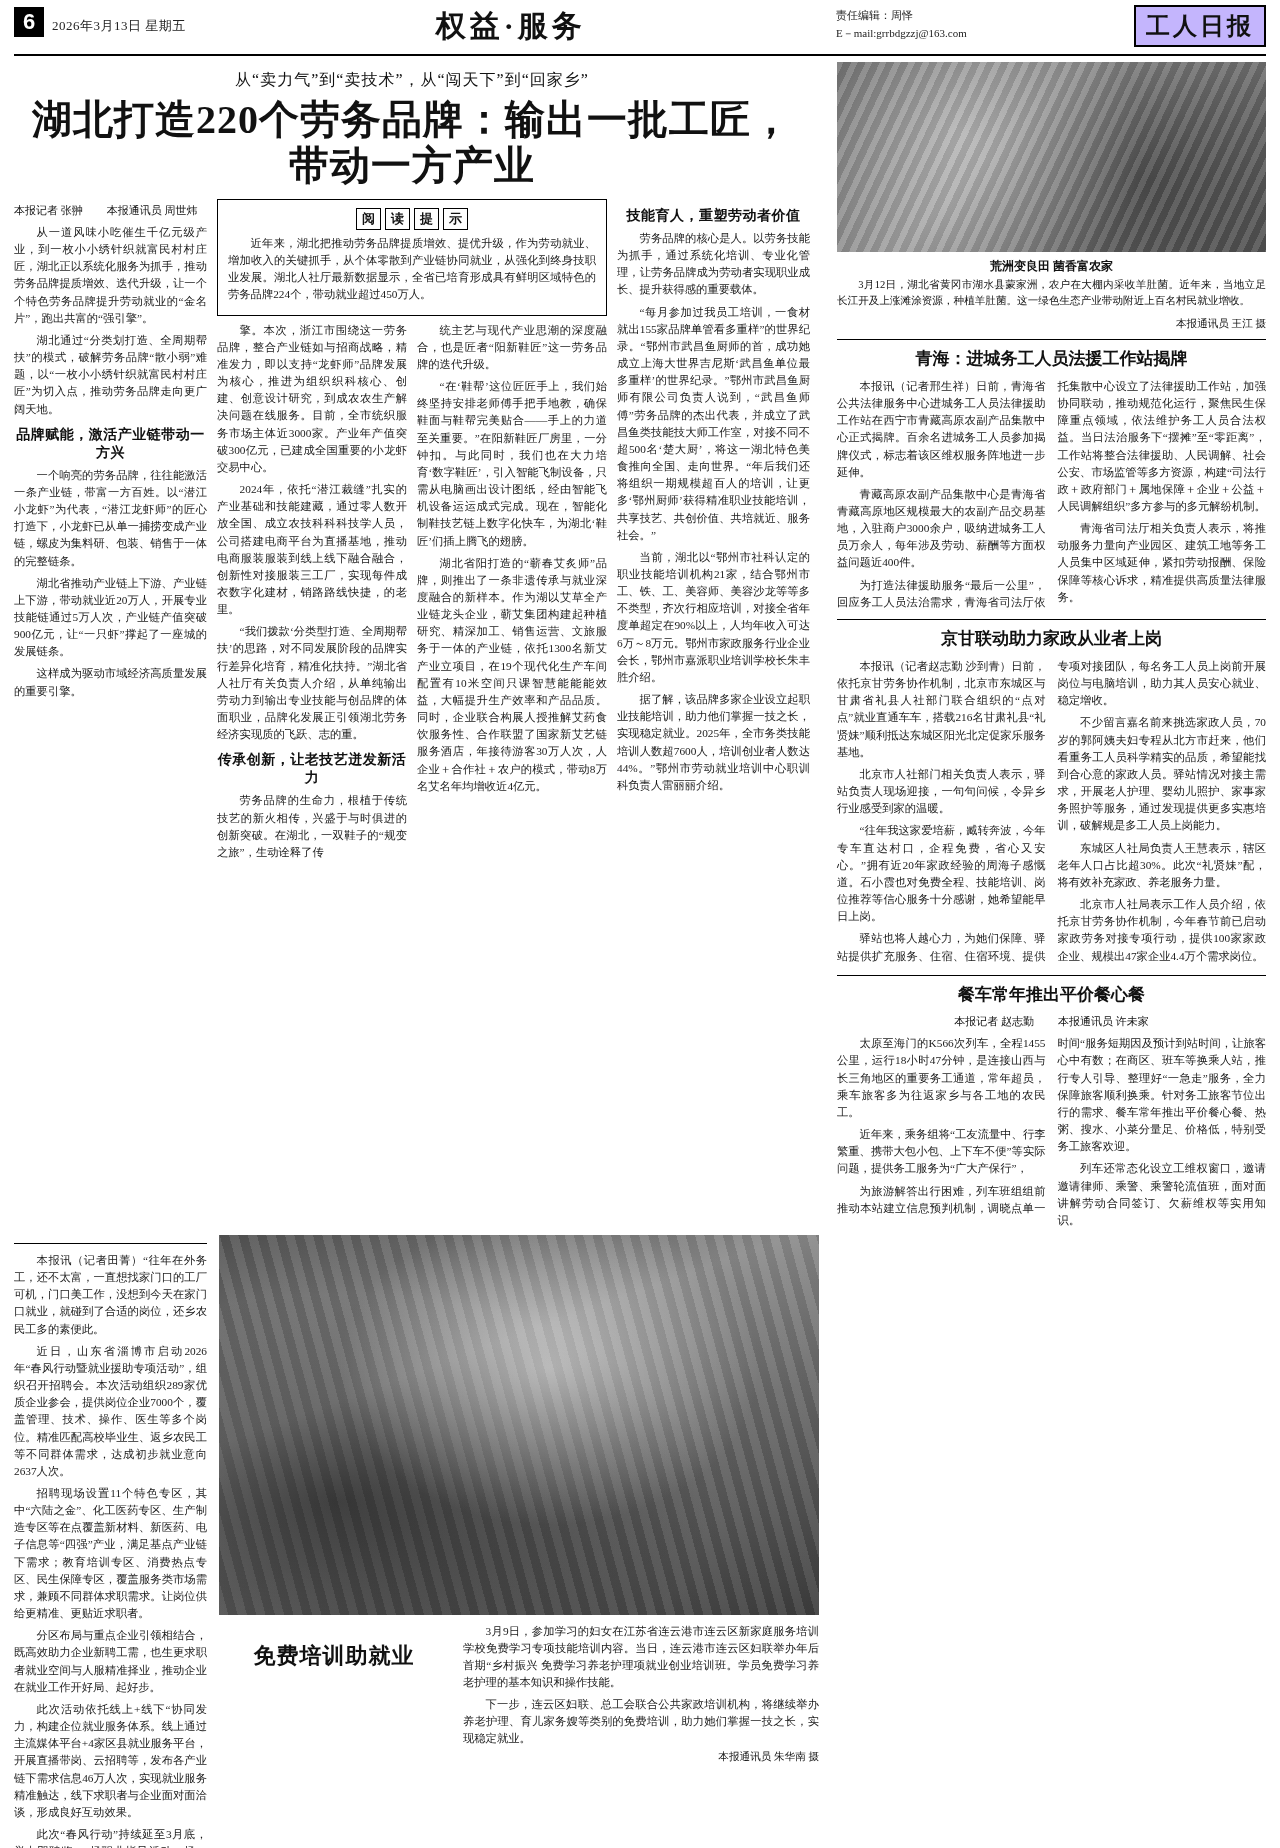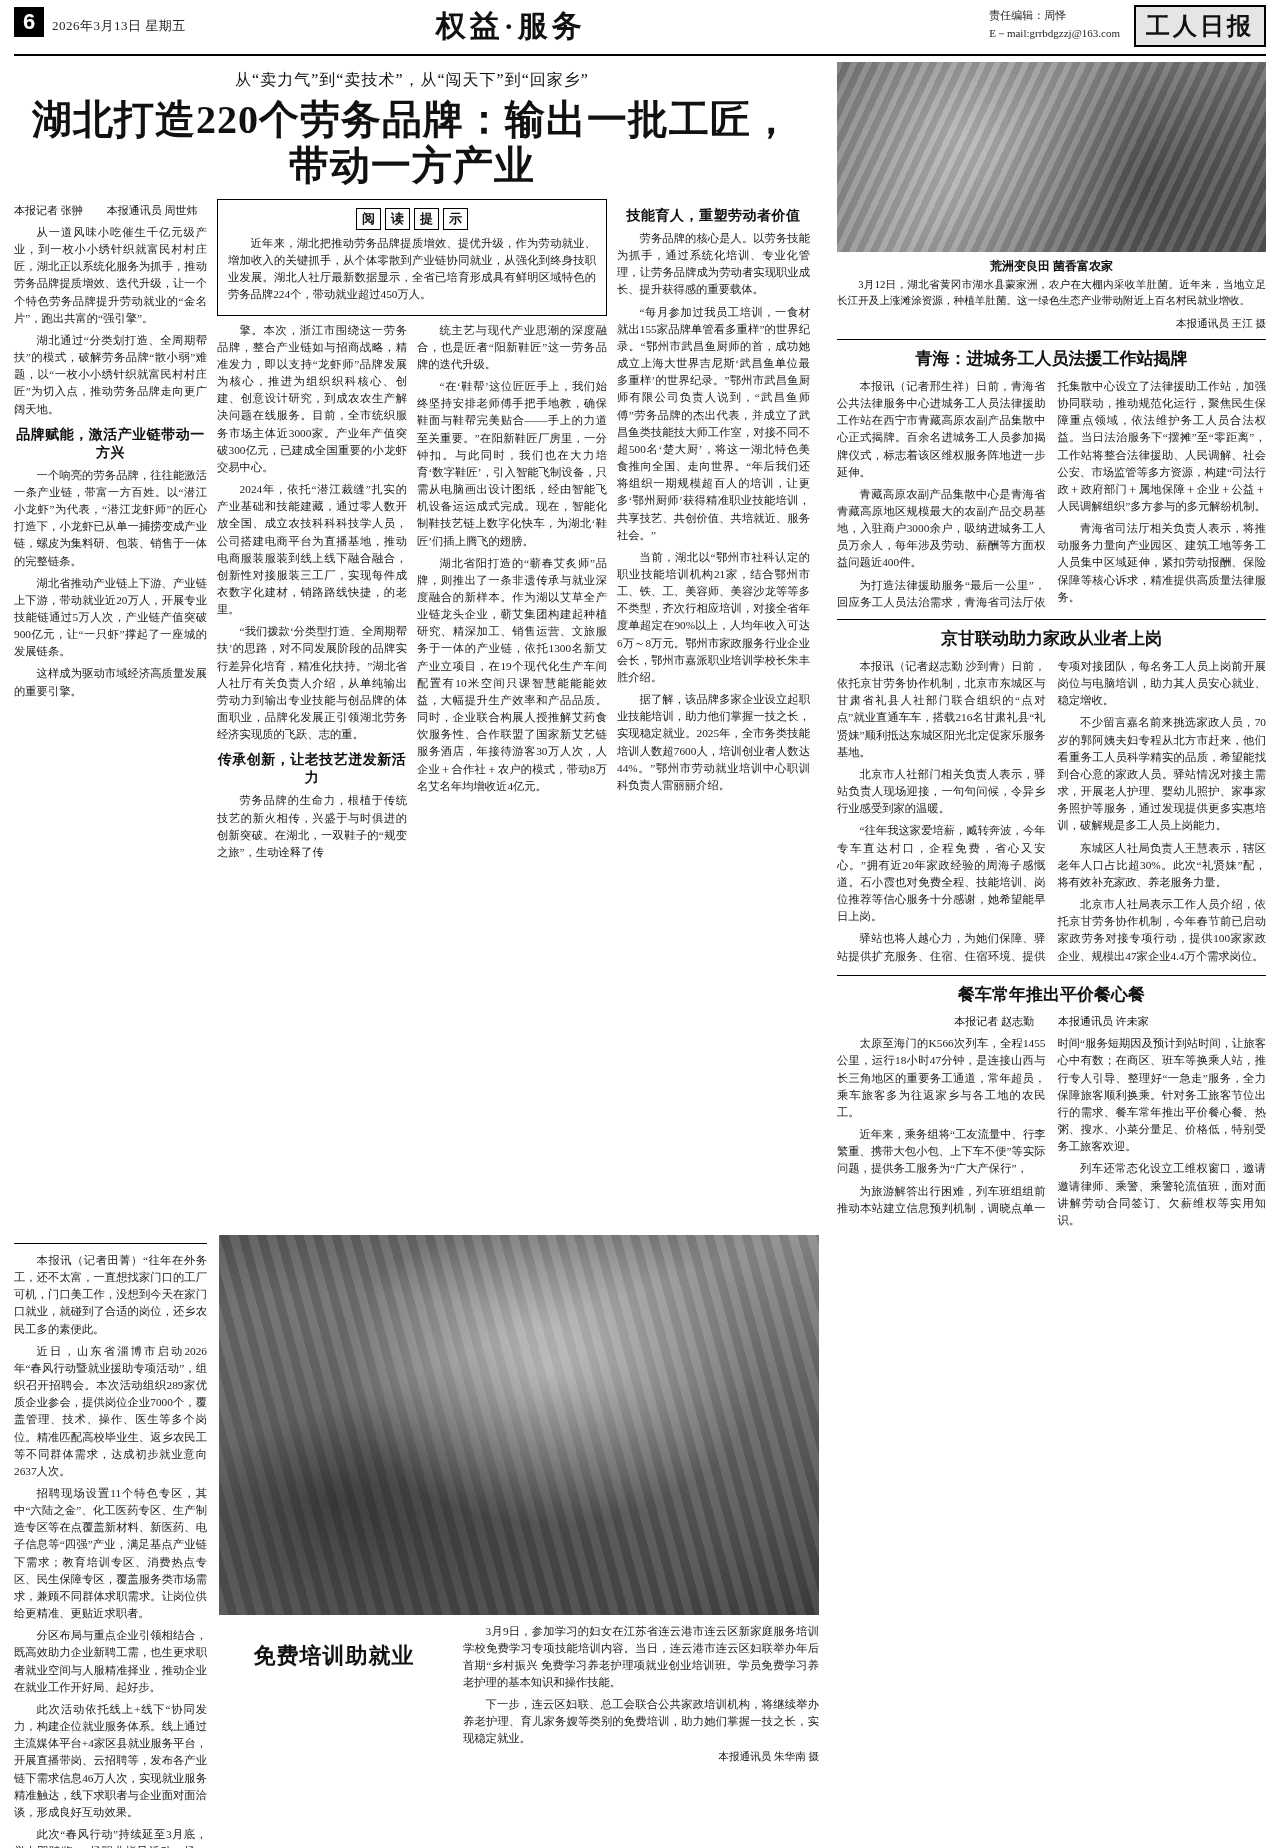--- a/index.html
+++ b/index.html
@@ -33,32 +33,32 @@
   }
   .masthead-date {
     font-size: 13px; margin-left: 8px; letter-spacing: .5px;
     color: #222; white-space: nowrap;
   }
   .masthead-center {
     flex: 1; text-align: center;
     font-size: 30px; font-weight: bold; letter-spacing: 4px;
   }
   .masthead-right {
-    width: 430px; display: flex; align-items: flex-start; justify-content: flex-end;
+    width: 430px; display: flex; align-items: flex-start; justify-content: space-between;
     gap: 14px;
   }
   .editor-info {
     font-size: 11px; line-height: 1.6; text-align: left; color: #222;
     padding-top: 2px;
   }
   .paper-logo {
     border: 2px solid #000;
     padding: 3px 10px;
     font-size: 24px; font-weight: bold; letter-spacing: 3px;
-    background: #e5e5e5;
+    background: #c4b5fd;
     white-space: nowrap;
   }
 
   
   .top-area { display: flex; gap: 27px; margin-top: 6px; }
   .top-left { width: 800px; }
   .kicker {
     text-align: center; font-size: 16px; margin: 8px 0 6px;
     letter-spacing: 1px;
   }

